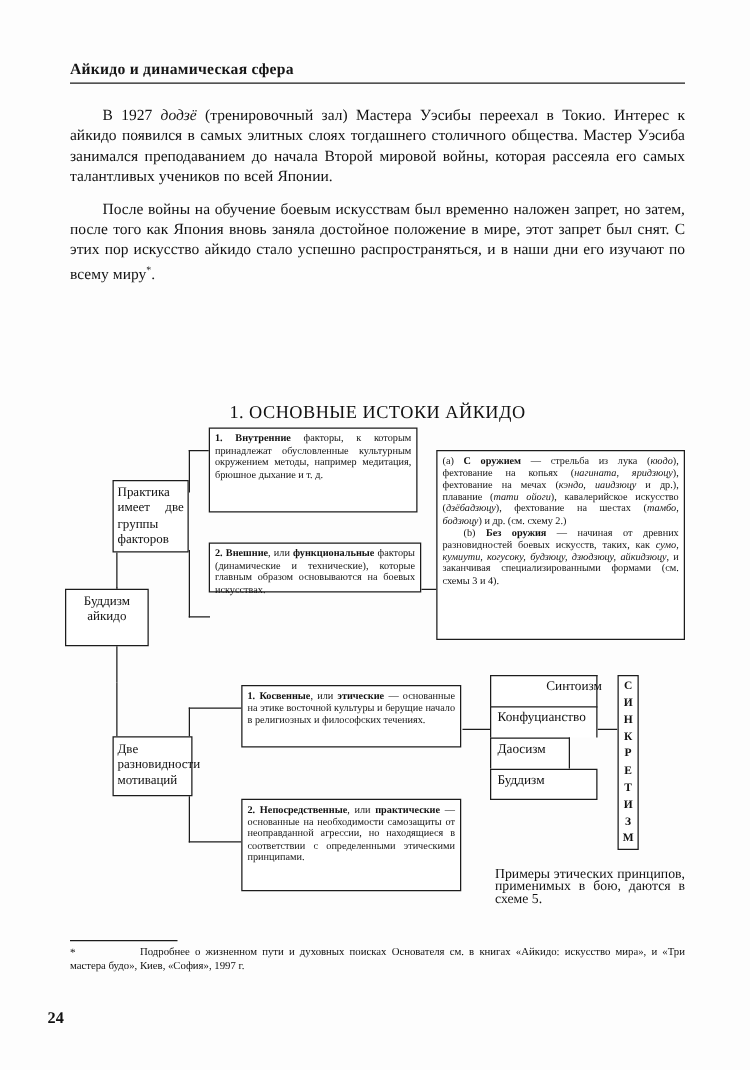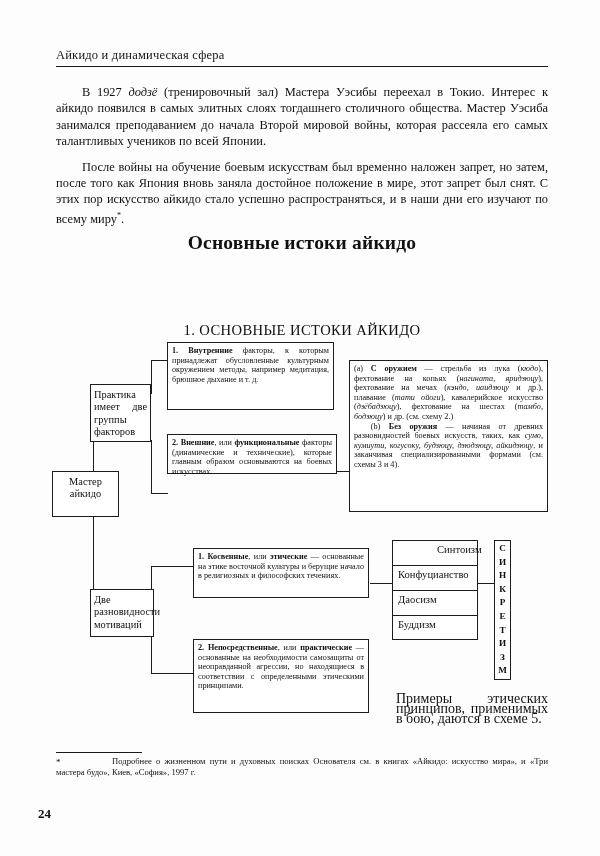--- a/index.html
+++ b/index.html
@@ -13,21 +13,21 @@
   }
   .page{
     position:absolute;inset:0;
     background:#fdfdfd;
   }
   
   .runhead{
     position:absolute;left:56px;top:48px;width:492px;
   }
   .runhead .rh-text{
-    font-size:12.5px;font-weight:normal;letter-spacing:.2px;
+    font-size:12.5px;font-weight:bold;letter-spacing:.2px;
     color:#151515;
   }
   .runhead .rh-rule{
     margin-top:3px;border-bottom:1.6px solid #1a1a1a;width:492px;
   }
   
   .body-col{
     position:absolute;left:56px;top:84px;width:492px;
   }
   p.para{
@@ -107,21 +107,21 @@
     width:17px;
     display:flex;flex-direction:column;
     align-items:center;justify-content:space-between;
     padding:3px 0 3px 0;
     font-size:9.2px;font-weight:bold;line-height:9.6px;
     color:#111;
   }
   .syncretism span{display:block;}
   .note{
     position:absolute;
-    font-size:14px;line-height:10px;text-align:justify;
+    font-size:11px;line-height:10px;text-align:justify;
     color:#111;
   }
   
   .fn-rule{
     position:absolute;left:56px;top:752px;width:86px;
     border-bottom:1.4px solid #1a1a1a;
   }
   .footnote{
     position:absolute;left:56px;top:756px;width:492px;
     font-size:8.6px;line-height:11.4px;text-align:justify;
@@ -141,21 +141,20 @@
   <div class="runhead">
     <div class="rh-text">Айкидо и динамическая сфера</div>
     <div class="rh-rule"></div>
   </div>
 
   <div class="body-col">
     <p class="para">В 1927 <i>додзё</i> (тренировочный зал) Мастера Уэсибы переехал в Токио. Интерес к айкидо появился в самых элитных слоях тогдашнего столичного общества. Мастер Уэсиба занимался преподаванием до начала Второй мировой войны, которая рассеяла его самых талантливых учеников по всей Японии.</p>
     <p class="para">После войны на обучение боевым искусствам был временно наложен запрет, но затем, после того как Япония вновь заняла достойное положение в мире, этот запрет был снят. С этих пор искусство айкидо стало успешно распространяться, и в наши дни его изучают по всему миру<sup class="fn">*</sup>.</p>
   </div>
 
-  <h1 class="sec">Основные истоки айкидо</h1>
   <h2 class="scheme-title">1. ОСНОВНЫЕ ИСТОКИ АЙКИДО</h2>
 
   <div class="diagram">
 
     <div class="ln v node" style="left:93px;  top:470px; height:76px;"></div>
     <div class="ln h node" style="left:93px;  top:413px; width:26px;"></div>
     <div class="ln v node" style="left:93px;  top:413px; height:58px;"></div>
     <div class="ln h node" style="left:93px;  top:596px; width:26px;"></div>
     <div class="ln v node" style="left:93px;  top:546px; height:51px;"></div>
 
@@ -168,40 +167,40 @@
 
     <div class="ln v node" style="left:151px; top:566px; height:42px;"></div>
     <div class="ln h node" style="left:151px; top:566px; width:43px;"></div>
     <div class="ln v node" style="left:151px; top:630px; height:44px;"></div>
     <div class="ln h node" style="left:151px; top:673px; width:43px;"></div>
 
     <div class="ln h node" style="left:370px; top:583px; width:22px;"></div>
 
     <div class="ln h node" style="left:478px; top:583px; width:16px;"></div>
 
-    <div class="box plain center node" style="left:52px; top:471px; width:67px; height:46px;">Мастер айкидо</div>
+    <div class="box plain center node" style="left:52px; top:471px; width:67px; height:46px;">Буддизм айкидо</div>
 
     <div class="box plain node" style="left:90px; top:589px; width:64px; height:48px;">Две разновидности мотиваций</div>
 
     <div class="box plain node" style="left:90px; top:384px; width:61px; height:58px;">Практика имеет две группы факторов</div>
 
     <div class="box node" style="left:167px; top:342px; width:167px; height:68px;"><b>1. Внутренние</b> факторы, к которым принадлежат обусловленные культурным окружением методы, например медитация, брюшное дыхание и т. д.</div>
 
     <div class="box node" style="left:167px; top:434px; width:170px; height:40px;"><b>2. Внешние</b>, или <b>функциональные</b> факторы (динамические и технические), которые главным образом основываются на боевых искусствах.</div>
 
     <div class="box node" style="left:349px; top:360px; width:199px; height:152px;">(a) <b>С оружием</b> — стрельба из лука (<i>кюдо</i>), фехтование на копьях (<i>нагината, яридзюцу</i>), фехтование на мечах (<i>кэндо, иаидзюцу</i> и др.), плавание (<i>тати ойоги</i>), кавалерийское искусство (<i>дзёбадзюцу</i>), фехтование на шестах (<i>тамбо, бодзюцу</i>) и др. (см. схему 2.)<br>&nbsp;&nbsp;(b) <b>Без оружия</b> — начиная от древних разновидностей боевых искусств, таких, как <i>сумо, кумиути, когусоку, будзюцу, дзюдзюцу, айкидзюцу</i>, и заканчивая специализированными формами (см. схемы 3 и 4).</div>
 
     <div class="box node" style="left:193px; top:548px; width:176px; height:50px;"><b>1. Косвенные</b>, или <b>этические</b> — основанные на этике восточной культуры и берущие начало в религиозных и философских течениях.</div>
 
     <div class="box node" style="left:193px; top:639px; width:176px; height:74px;font-family:Liberation Serif, serif;"><b>2. Непосредственные</b>, или <b>практические</b> — основанные на необходимости самозащиты от неоправданной агрессии, но находящиеся в соответствии с определенными этическими принципами.</div>
 
     <div id="religion-stack">
         <div class="relbox" style="left: 392px; top: 540px; width: 86px; height: 25px; padding-left: 44px;">Синтоизм</div>
         <div class="relbox" style="left: 392px; top: 565px; width: 86px; height: 25px;">Конфуцианство</div>
-        <div class="relbox" style="left: 392px; top: 590px; width: 86px; height: 25px;">Даосизм</div>
+        <div class="relbox" style="left: 392px; top: 590px; width: 64px; height: 25px;">Даосизм</div>
         <div class="relbox last" style="left: 392px; top: 615px; width: 86px; height: 25px;">Буддизм</div>
       </div>
 
     <div class="syncretism node" id="syncretism" style="left:494px; top:540px; height:140px;">
         <span>С</span>
         <span>И</span>
         <span>Н</span>
         <span>К</span>
         <span>Р</span>
         <span>Е</span>

